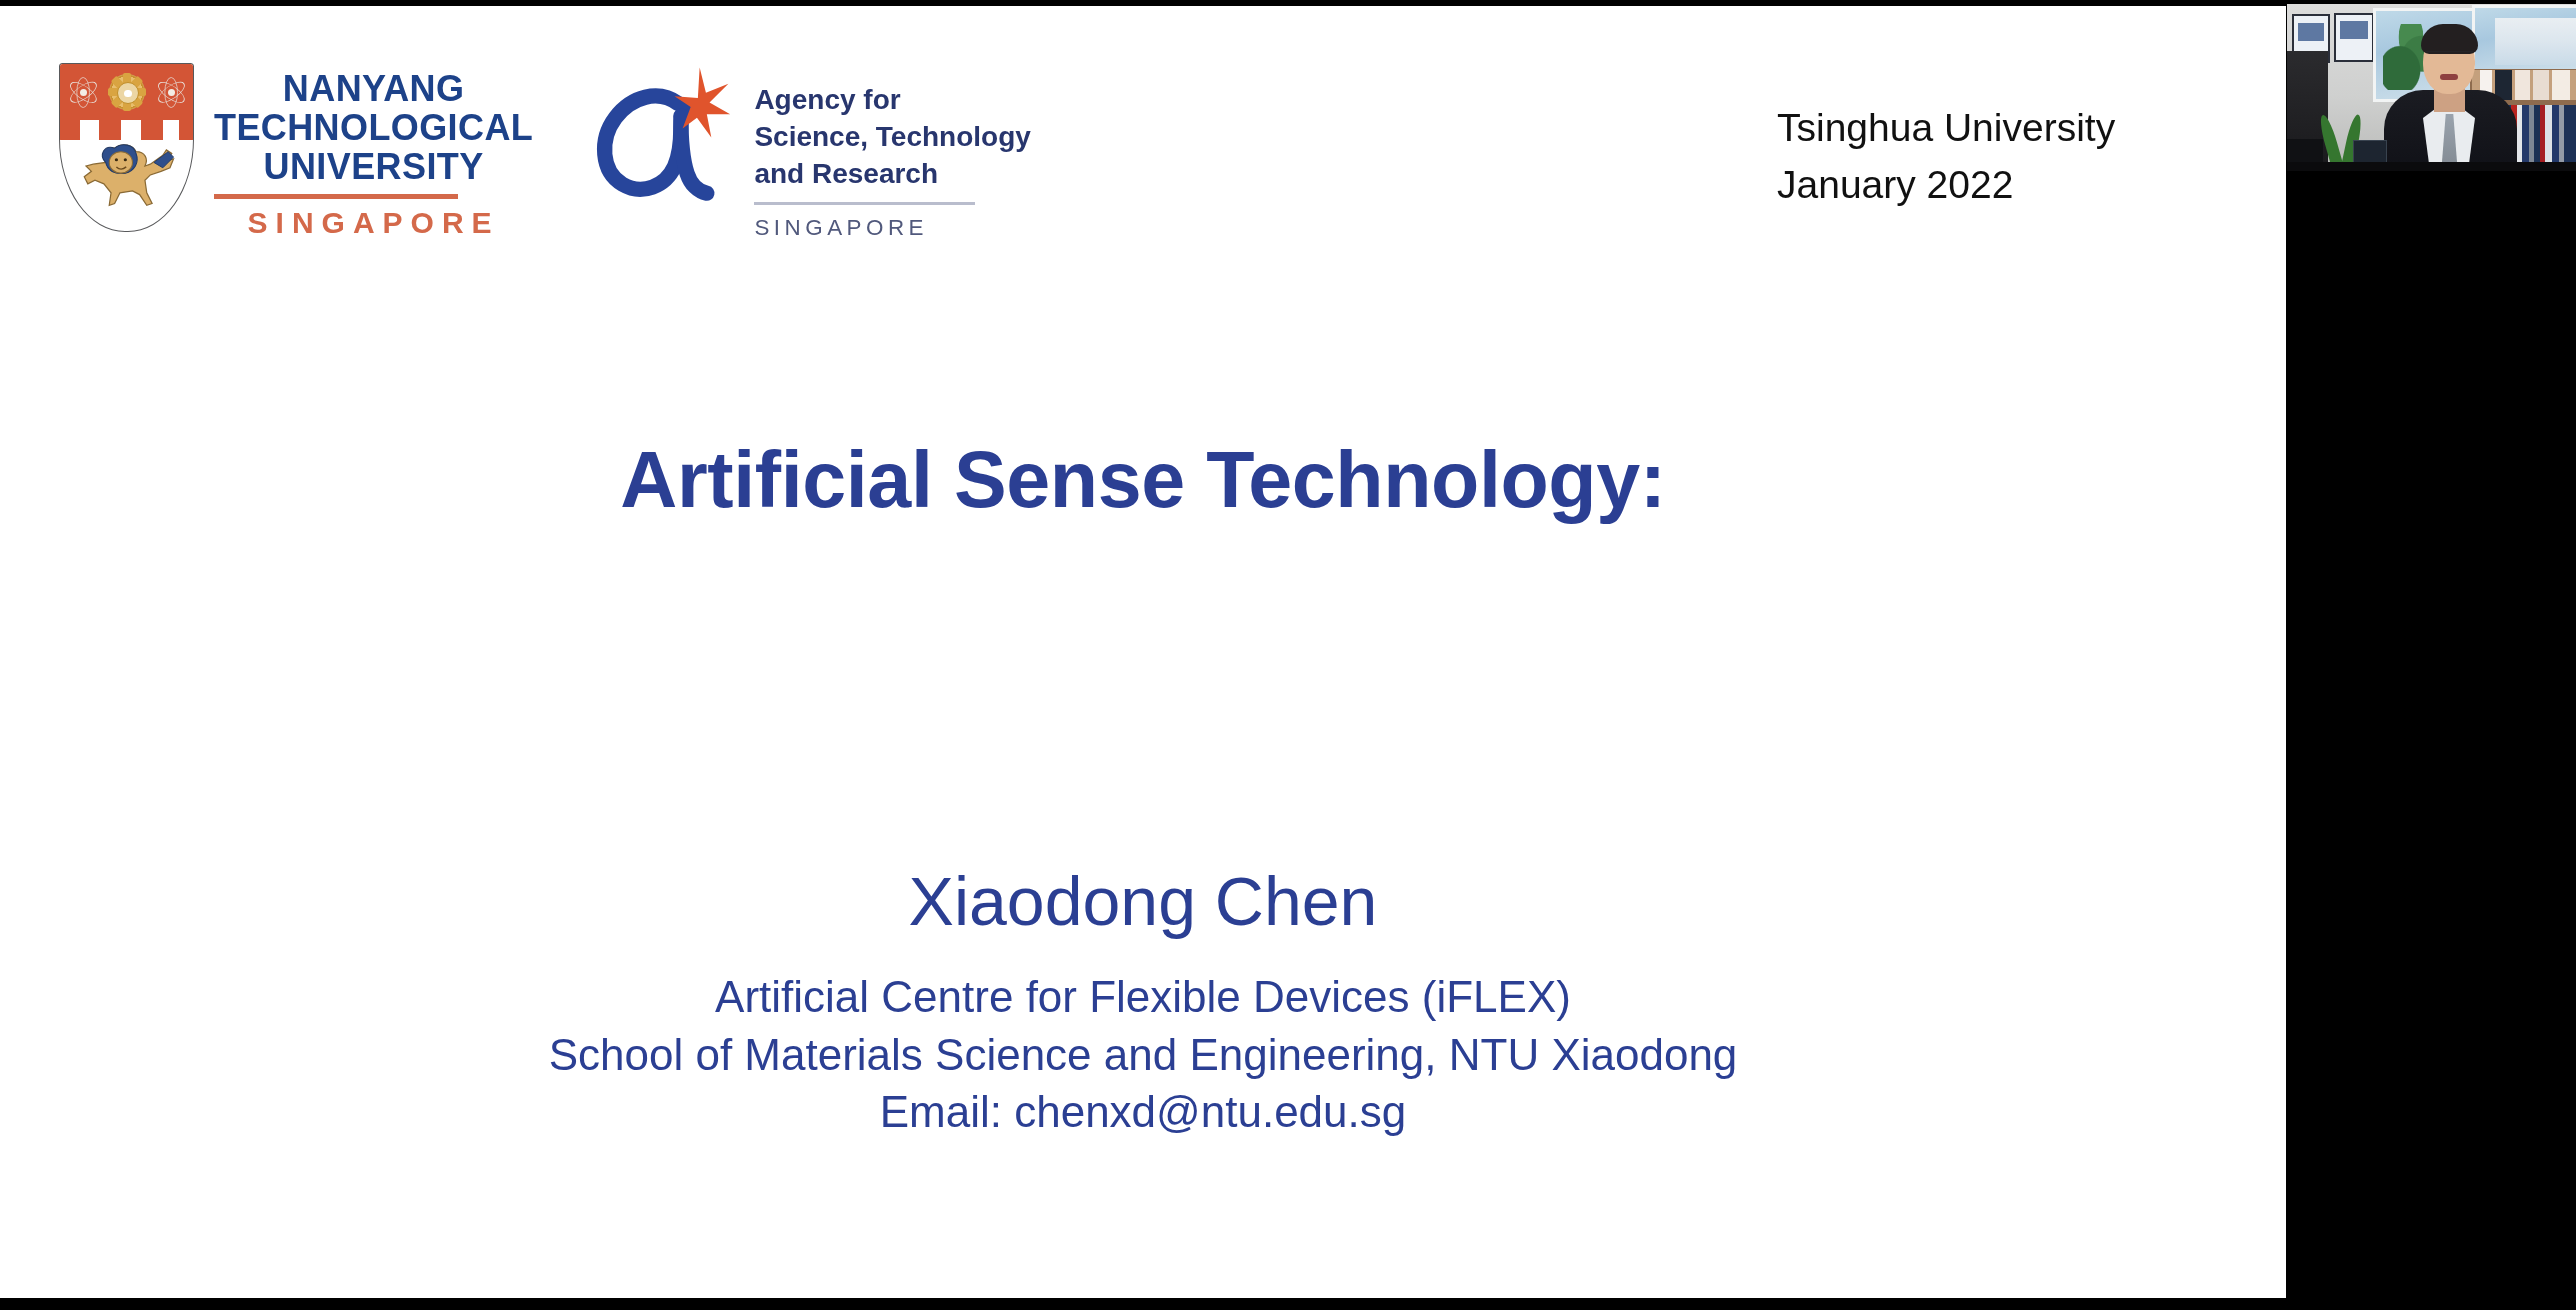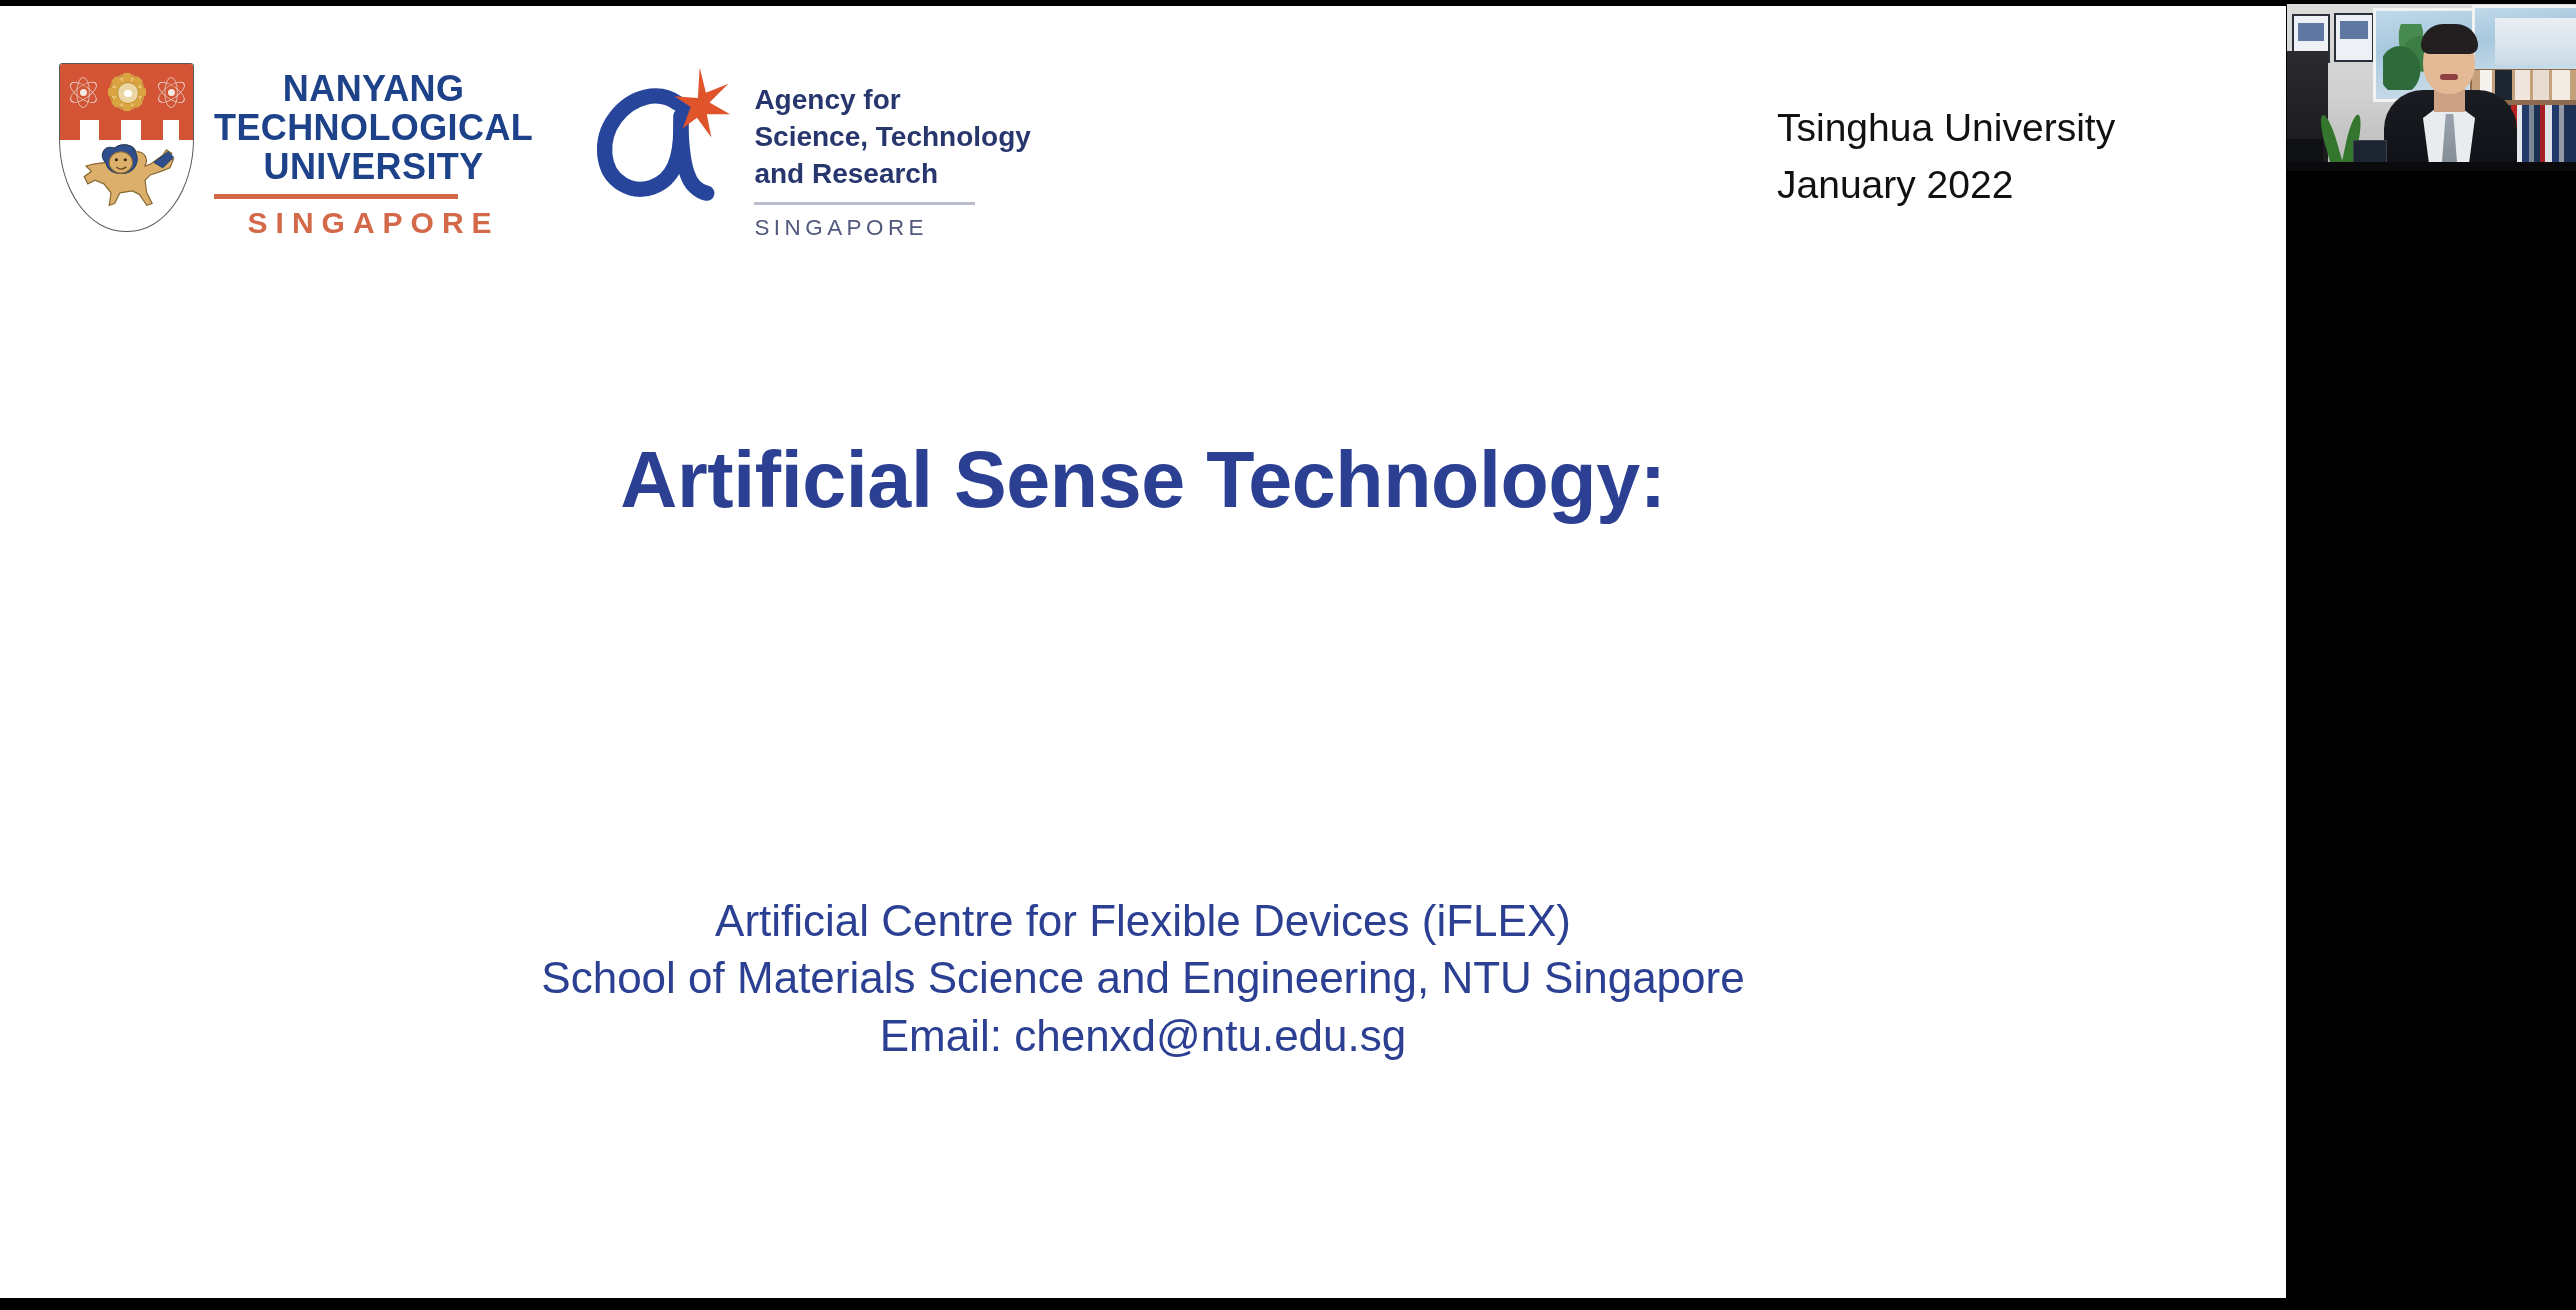--- a/index.html
+++ b/index.html
@@ -493,22 +493,23 @@
     <div class="meeting-meta">
       <div>Tsinghua University</div>
       <div>January 2022</div>
     </div>
 
     <div class="title-block">
       <div class="slide-title">Artificial Sense Technology:</div>
     </div>
 
     <div class="author-block">
+      <div class="author-name">Xiaodong Chen</div>
       <div class="affil">Artificial Centre for Flexible Devices (iFLEX)</div>
-      <div class="affil" style="margin-top:0">School of Materials Science and Engineering, NTU Singapore</div>
+      <div class="affil" style="margin-top:0">School of Materials Science and Engineering, NTU Xiaodong</div>
       <div class="affil" style="margin-top:0">Email: chenxd@ntu.edu.sg</div>
     </div>
 
   </div>
 
   <div id="video-tile">
     <div class="vid-layer v-wall"></div>
     <div class="vid-layer v-frame v-frame1"></div>
     <div class="vid-layer v-frame v-frame2"></div>
     <div class="vid-layer v-window v-win1">

